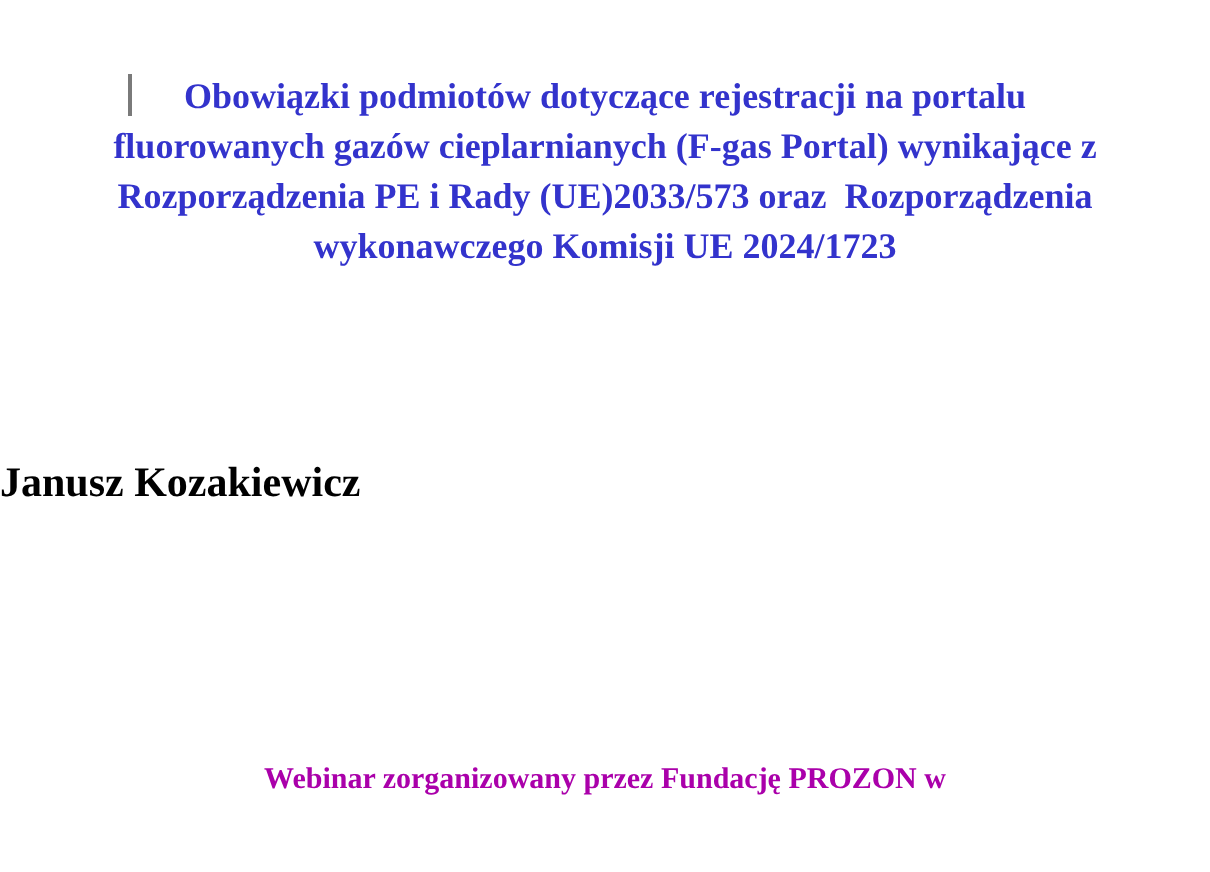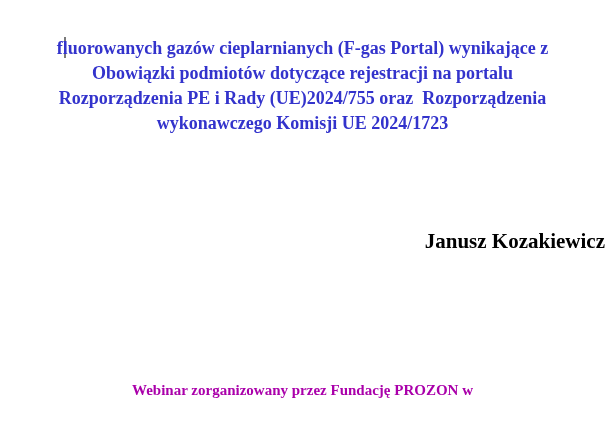--- a/index.html
+++ b/index.html
@@ -30,21 +30,21 @@
     top: 37px;
     width: 2px;
     height: 21px;
     background: #7a7a7a;
   }
   .author-block {
     position: absolute;
     top: 229px;
     left: 0;
     width: 605px;
-    text-align: right;
+    text-align: left;
     color: #000000;
     font-weight: bold;
     font-size: 21px;
     line-height: 24px;
   }
   .footer-block {
     position: absolute;
     top: 382px;
     left: 0;
     width: 605px;
@@ -57,23 +57,23 @@
   .footer-line { white-space: pre-wrap; }
 </style>
 </head>
 <body>
 
 <div class="slide">
 
   <span class="text-cursor"></span>
 
   <div class="title-block">
+    <div class="title-line">Obowiązki podmiotów dotyczące rejestracji na portalu</div>
     <div class="title-line">fluorowanych gazów cieplarnianych (F-gas Portal) wynikające z</div>
-    <div class="title-line">Obowiązki podmiotów dotyczące rejestracji na portalu</div>
-    <div class="title-line">Rozporządzenia PE i Rady (UE)2024/755 oraz  Rozporządzenia</div>
+    <div class="title-line">Rozporządzenia PE i Rady (UE)2033/573 oraz  Rozporządzenia</div>
     <div class="title-line">wykonawczego Komisji UE 2024/1723</div>
   </div>
 
   <div class="author-block">
     <div>Janusz Kozakiewicz</div>
   </div>
 
   <div class="footer-block">
     <div class="footer-line">Webinar zorganizowany przez Fundację PROZON w</div>
   </div>

